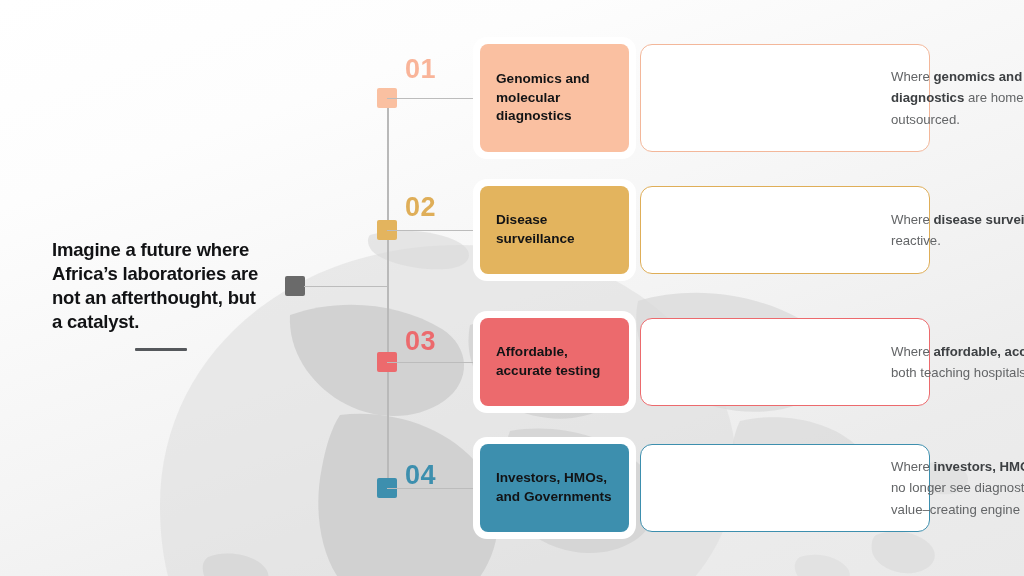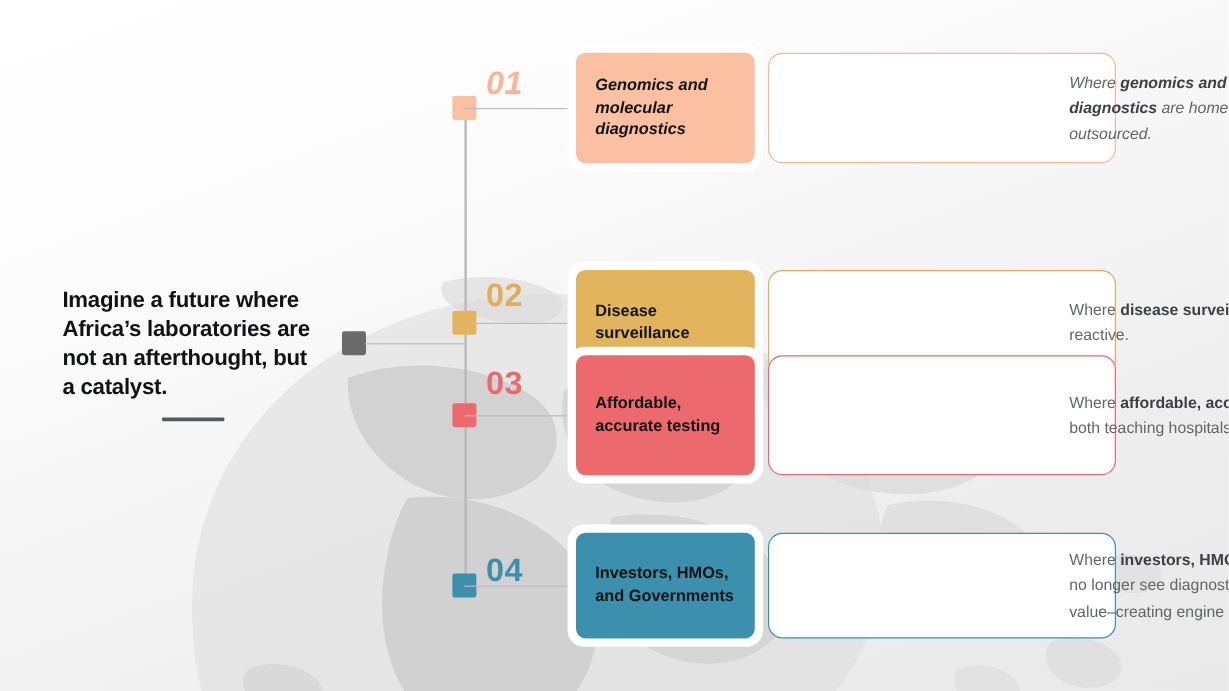--- a/index.html
+++ b/index.html
@@ -92,23 +92,23 @@
     width: 84px;
   }
 
   
   .row {
     position: absolute;
     left: 405px;
     width: 545px;
     height: 95px;
   }
-  #row-0 { top: 44px;  height: 92px; font-style: italic; }
-  #row-1 { top: 186px; height: 88px; margin-top: 39px; }
-  #row-2 { top: 296px; height: 100px; }
+  #row-0 { top: 44px;  height: 108px; }
+  #row-1 { top: 186px; height: 88px; }
+  #row-2 { top: 318px; height: 88px; }
   #row-3 { top: 444px; height: 88px; }
 
   .row-number {
     position: absolute;
     left: 0px;
     top: 8px;
     font-size: 27px;
     font-weight: bold;
     letter-spacing: 0.5px;
   }

